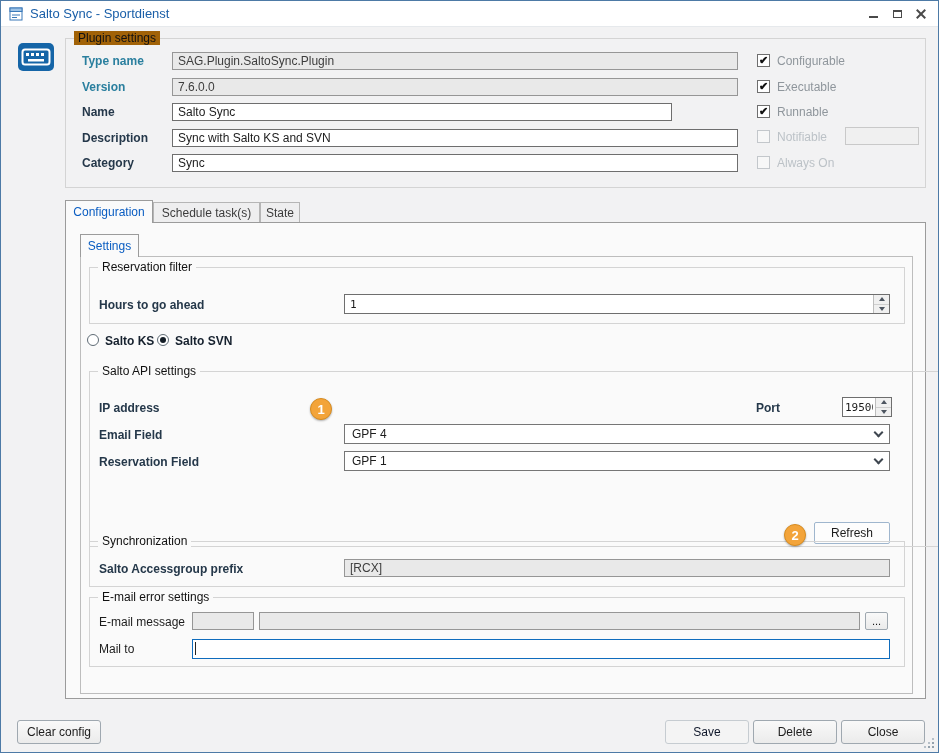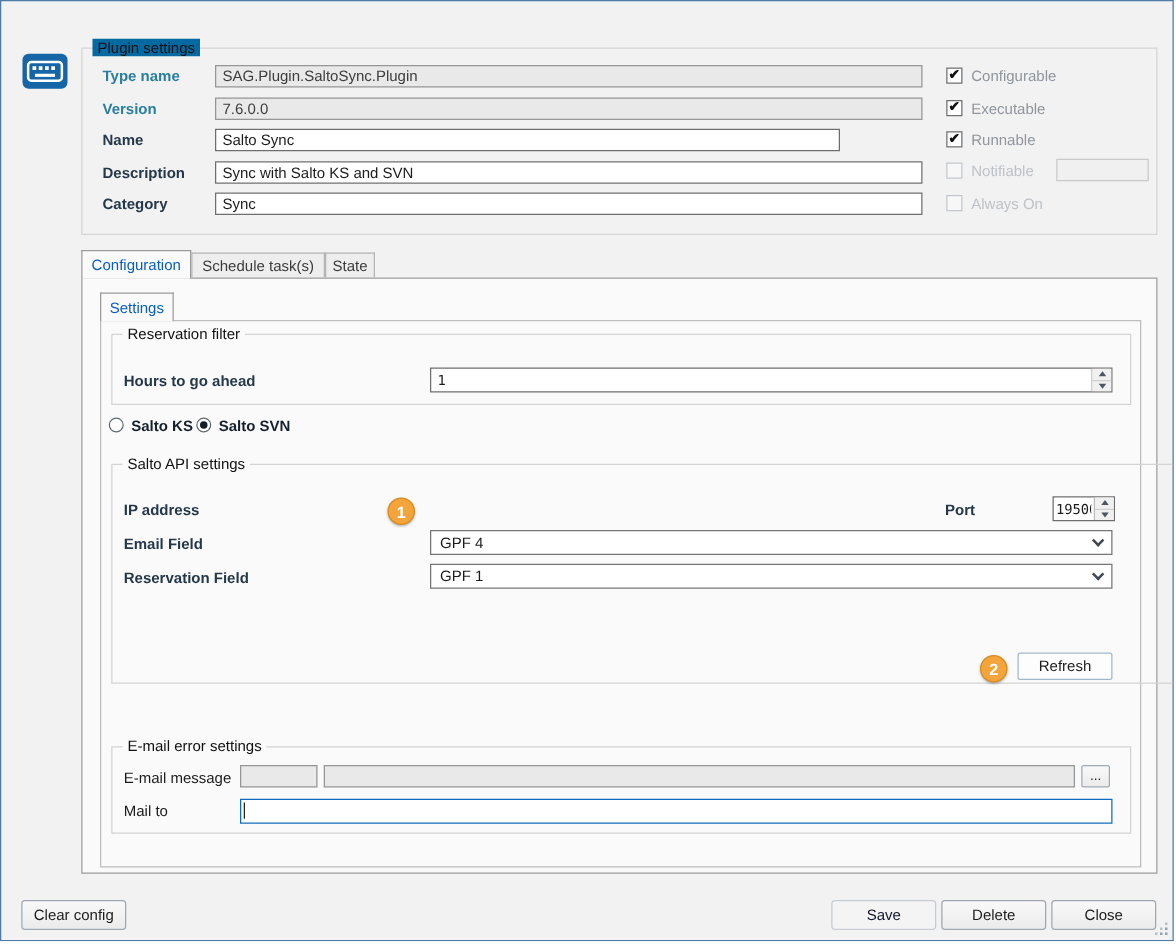--- a/index.html
+++ b/index.html
@@ -14,21 +14,21 @@
   .win-btn{width:18px;height:18px;display:flex;align-items:center;justify-content:center;cursor:default}
   .glyph-min{width:9px;height:2px;background:#4a4a4a;margin-top:6px}
   .glyph-max{width:9px;height:8px;border:1px solid #4a4a4a;border-top-width:2px}
   .glyph-close{position:relative;width:10px;height:10px}
   .glyph-close::before,.glyph-close::after{content:"";position:absolute;left:4px;top:-1px;width:2px;height:12px;background:#4a4a4a}
   .glyph-close::before{transform:rotate(45deg)}
   .glyph-close::after{transform:rotate(-45deg)}
 
   
   .groupbox{position:absolute;border:1px solid #d4d4d4}
-  .groupbox>.legend{position:absolute;top:-8px;left:8px;padding:0 4px;font-size:12px;color:#111;background:#0369a1;white-space:nowrap}
+  .groupbox>.legend{position:absolute;top:-8px;left:8px;padding:0 4px;font-size:12px;color:#111;background:#a16207;white-space:nowrap}
   .inner-panel .groupbox>.legend{background:#fafafa}
 
   
   .lbl{position:absolute;font-size:12px;font-weight:700;color:#25384a;white-space:nowrap}
   .lbl.teal{color:#2a7f9e}
   .lbl.plain{font-weight:400;color:#1c1c1c}
 
   
   .tb{position:absolute;display:flex;align-items:stretch;background:#fff;border:1px solid #6e6e6e}
   .tb input{flex:1;min-width:0;border:0;outline:0;background:transparent;font-family:"Liberation Sans",sans-serif;font-size:12px;padding:0 5px;color:#1c1c1c}
@@ -82,20 +82,40 @@
   
   .grip{position:absolute;right:2px;bottom:2px;width:12px;height:12px}
   .grip::before{content:"";position:absolute;left:0;top:0;width:2px;height:2px;background:transparent;
     box-shadow:8px 8px 0 #93a1ad,4px 8px 0 #93a1ad,8px 4px 0 #93a1ad,0 8px 0 #b6c0c9,4px 4px 0 #b6c0c9,8px 0 0 #b6c0c9}
 </style>
 </head>
 <body>
 
 <div class="window">
 
+  <div class="titlebar">
+    <svg width="14" height="14" viewBox="0 0 14 14">
+      <rect x="1" y="1" width="12" height="12" fill="#ffffff" stroke="#3a79b8"></rect>
+      <rect x="1" y="1" width="12" height="3.5" fill="#9ec3e6" stroke="#3a79b8"></rect>
+      <line x1="3" y1="8" x2="11" y2="8" stroke="#3a79b8"></line>
+      <line x1="3" y1="10.5" x2="8" y2="10.5" stroke="#3a79b8"></line>
+    </svg>
+    <span class="title-text">Salto Sync - Sportdienst</span>
+    <div class="win-controls">
+      <div class="win-btn">
+          <span class="glyph-min"></span>
+        </div>
+      <div class="win-btn">
+          <span class="glyph-max"></span>
+        </div>
+      <div class="win-btn">
+          <span class="glyph-close"></span>
+        </div>
+    </div>
+  </div>
 
   <div style="position:absolute;left:16px;top:41px">
     <svg width="38" height="30" viewBox="0 0 38 30">
       <rect x="1" y="1" width="36" height="28" rx="5" fill="#1565a7"></rect>
       <rect x="5.5" y="7.5" width="27" height="15" rx="2.5" fill="none" stroke="#ffffff" stroke-width="2"></rect>
       <rect x="9" y="11" width="3" height="3" fill="#ffffff"></rect>
       <rect x="14" y="11" width="3" height="3" fill="#ffffff"></rect>
       <rect x="19" y="11" width="3" height="3" fill="#ffffff"></rect>
       <rect x="24" y="11" width="3" height="3" fill="#ffffff"></rect>
       <rect x="11" y="17" width="16" height="2.5" fill="#ffffff"></rect>
@@ -231,20 +251,27 @@
           <span>GPF 1</span>
           <span class="chev"></span>
         </div>
 
         <div class="badge" style="left:694px;top:152px">2</div>
         <div class="btn refresh" style="left:724px;top:150px;width:76px;height:22px">
             <span>Refresh</span>
           </div>
       </div>
 
+      <div class="groupbox" style="left:8px;top:284px;width:816px;height:46px">
+        <span class="legend">Synchronization</span>
+        <span class="lbl" style="left:9px;top:20px">Salto Accessgroup prefix</span>
+        <div class="tb ro" style="left:254px;top:17px;width:546px;height:18px">
+          <input readonly="" value="[RCX]" style="">
+        </div>
+      </div>
 
       <div class="groupbox" style="left:8px;top:340px;width:816px;height:70px">
         <span class="legend">E-mail error settings</span>
 
         <span class="lbl plain" style="left:9px;top:17px">E-mail message</span>
         <div class="tb ro" style="left:102px;top:14px;width:62px;height:18px">
           <input readonly="" value="" style="">
         </div>
         <div class="tb ro" style="left:169px;top:14px;width:601px;height:18px">
           <input readonly="" value="" style="">

